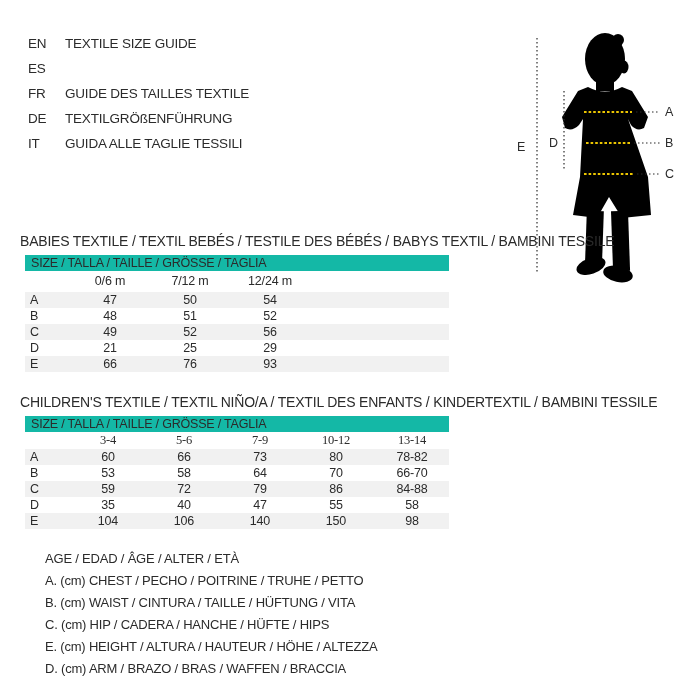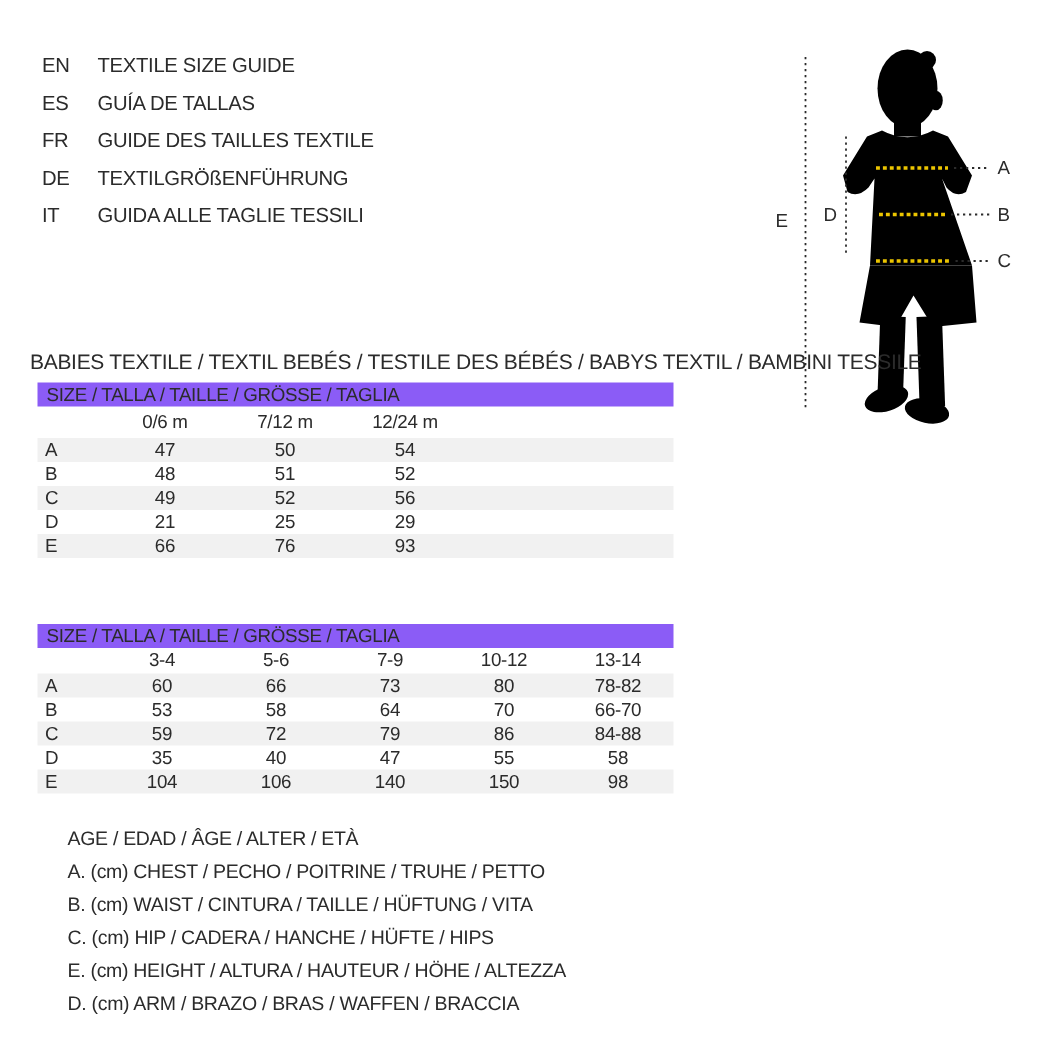--- a/index.html
+++ b/index.html
@@ -9,24 +9,24 @@
     color:#2b2b2b;letter-spacing:-0.2px;
   }
   
   .lang-list{position:absolute;left:28px;top:31px;}
   .lang-row{display:flex;height:25px;line-height:25px;font-size:13.5px;align-items:center;}
   .lang-code{width:37px;}
   
   .section-title{position:absolute;left:20px;font-size:14px;white-space:nowrap;}
   
   .size-table{position:absolute;left:25px;width:424px;font-size:12.5px;}
-  .size-bar{height:16px;line-height:16px;background:#8b5cf6;padding-left:6px;box-sizing:border-box;}
+  .size-bar{height:16px;line-height:16px;background:#14b8a6;padding-left:6px;box-sizing:border-box;}
   .trow{display:grid;height:16px;line-height:16px;}
   .trow.colhead{height:21px;line-height:21px;}
-  .children-table .trow.colhead{height:17px;line-height:17px;}
+  .children-table .trow.colhead{height:17px;line-height:17px;font-family:Liberation Serif, serif;}
   .babies-table .trow{grid-template-columns:45px 80px 80px 80px 1fr;}
   .children-table .trow{grid-template-columns:45px 76px 76px 76px 76px 76px 1fr;}
   .trow span{text-align:center;}
   .trow .rlabel{text-align:left;padding-left:5px;}
   .trow.stripe{background:#f1f1f1;}
   
   .legend{position:absolute;left:45px;top:548px;font-size:13px;}
   .legend-line{height:22px;line-height:22px;white-space:nowrap;}
   
   .figure-wrap{position:absolute;left:500px;top:25px;width:200px;height:305px;}
@@ -37,21 +37,20 @@
 
 <div id="canvas">
 
   <div class="lang-list">
     <div class="lang-row">
       <span class="lang-code">EN</span>
       <span class="lang-title">TEXTILE SIZE GUIDE</span>
     </div>
     <div class="lang-row">
       <span class="lang-code">ES</span>
-      <span class="lang-title">GUÍA DE TALLAS</span>
     </div>
     <div class="lang-row">
       <span class="lang-code">FR</span>
       <span class="lang-title">GUIDE DES TAILLES TEXTILE</span>
     </div>
     <div class="lang-row">
       <span class="lang-code">DE</span>
       <span class="lang-title">TEXTILGRÖßENFÜHRUNG</span>
     </div>
     <div class="lang-row">
@@ -129,20 +128,21 @@
       <span>29</span>
     </div>
     <div class="trow stripe">
       <span class="rlabel">E</span>
       <span>66</span>
       <span>76</span>
       <span>93</span>
     </div>
   </div>
 
+  <div class="section-title" style="top:394px;">CHILDREN'S TEXTILE / TEXTIL NIÑO/A / TEXTIL DES ENFANTS / KINDERTEXTIL / BAMBINI TESSILE</div>
   <div class="size-table children-table" style="top:416px;">
     <div class="size-bar">SIZE / TALLA / TAILLE / GRÖSSE / TAGLIA</div>
     <div class="trow colhead">
       <span class="rlabel"></span>
       <span>3-4</span>
       <span>5-6</span>
       <span>7-9</span>
       <span>10-12</span>
       <span>13-14</span>
     </div>

